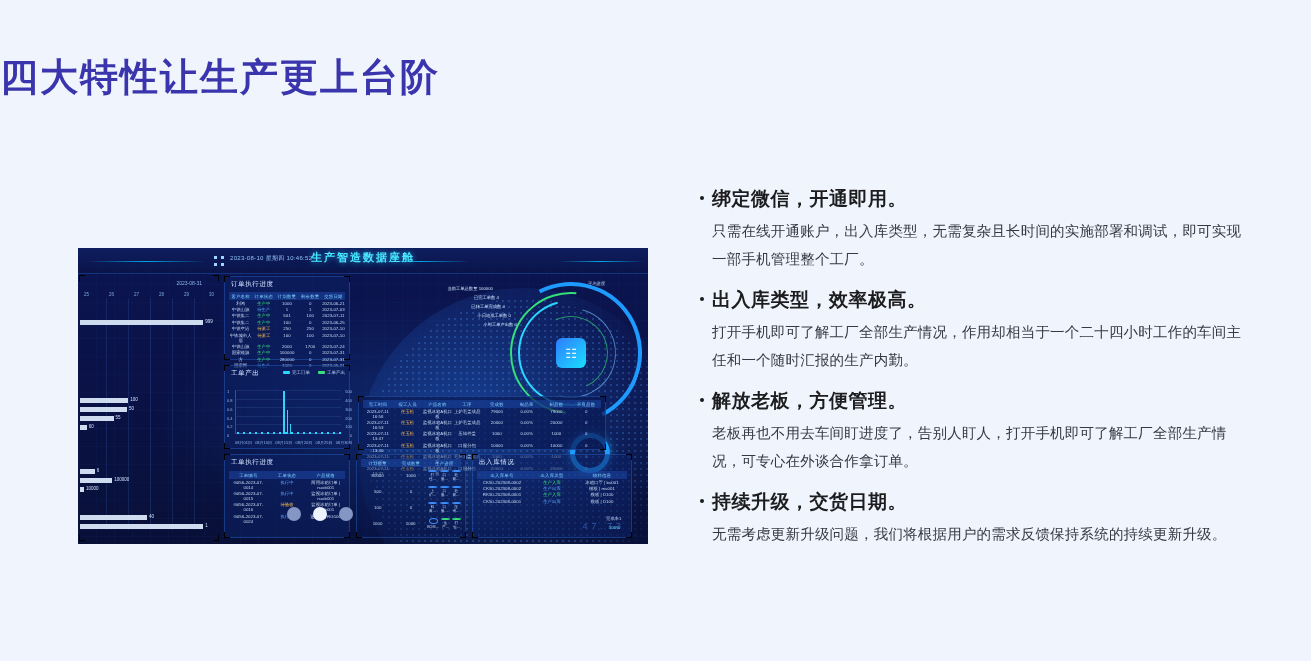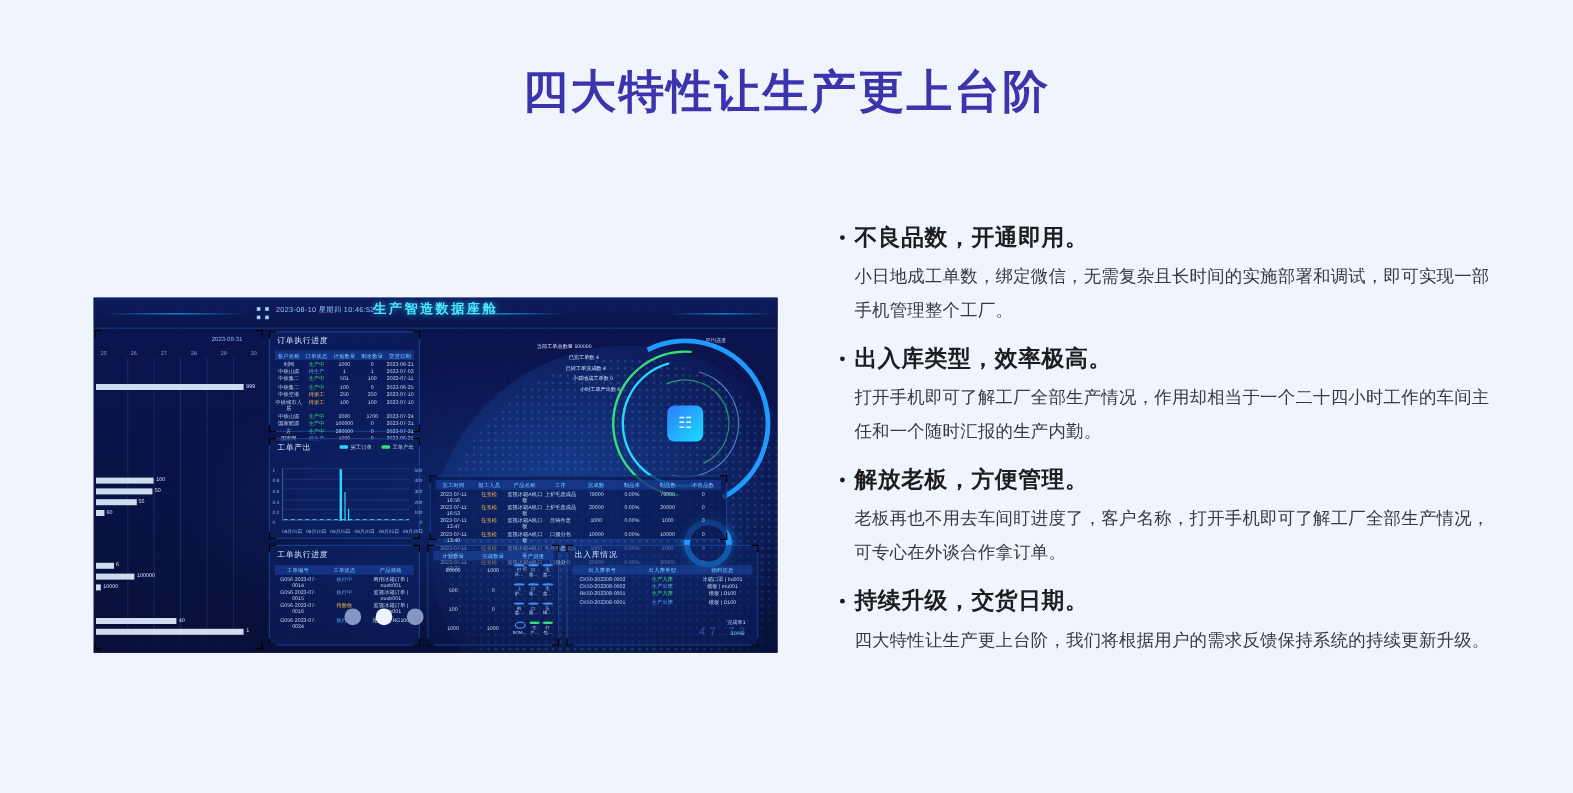--- a/index.html
+++ b/index.html
@@ -7,21 +7,20 @@
     width: 1311px; height: 661px;
     background: #f0f5fd;
     font-family: "Liberation Sans", "DejaVu Sans", sans-serif;
     overflow: hidden;
   }
   .page { position: relative; width: 1311px; height: 661px; background: #f0f5fd; }
 
   
   .page-title {
     position: absolute; left: 0; top: 50px; width: 1311px;
-    text-align: center;
     font-size: 38px; font-weight: bold; letter-spacing: 2px;
     color: #3a35ad;
     line-height: 54px;
     white-space: nowrap;
   }
 
   
   .dash-wrap {
     position: absolute; left: 78px; top: 248px;
     width: 570px; height: 296px;
@@ -666,40 +665,40 @@
       <div class="mini-kv" style="left:510px;top:33px">平均进度</div>
       <div class="mini-kv" style="left:528px;top:268px">完成率1</div>
       <div class="mini-kv" style="left:531px;top:277px;color:#6fe0ff">100%</div>
     </div>
   </div>
 
   <div class="features" id="features">
       <div class="feat">
         <div class="feat-head">
           <span class="bullet"></span>
-          <span class="feat-title">不良品数，开通即用。</span>
+          <span class="feat-title">绑定微信，开通即用。</span>
         </div>
-        <div class="feat-body">小日地成工单数，绑定微信，无需复杂且长时间的实施部署和调试，即可实现一部手机管理整个工厂。</div>
+        <div class="feat-body">只需在线开通账户，出入库类型，无需复杂且长时间的实施部署和调试，即可实现一部手机管理整个工厂。</div>
       </div>
       <div class="feat">
         <div class="feat-head">
           <span class="bullet"></span>
           <span class="feat-title">出入库类型，效率极高。</span>
         </div>
         <div class="feat-body">打开手机即可了解工厂全部生产情况，作用却相当于一个二十四小时工作的车间主任和一个随时汇报的生产内勤。</div>
       </div>
       <div class="feat">
         <div class="feat-head">
           <span class="bullet"></span>
           <span class="feat-title">解放老板，方便管理。</span>
         </div>
-        <div class="feat-body">老板再也不用去车间盯进度了，客户名称，打开手机即可了解工厂全部生产情况，可专心在外谈合作拿订单。</div>
+        <div class="feat-body">老板再也不用去车间盯进度了，告别人盯人，打开手机即可了解工厂全部生产情况，可专心在外谈合作拿订单。</div>
       </div>
       <div class="feat">
         <div class="feat-head">
           <span class="bullet"></span>
           <span class="feat-title">持续升级，交货日期。</span>
         </div>
-        <div class="feat-body">四大特性让生产更上台阶，我们将根据用户的需求反馈保持系统的持续更新升级。</div>
+        <div class="feat-body">无需考虑更新升级问题，我们将根据用户的需求反馈保持系统的持续更新升级。</div>
       </div>
     </div>
 
 </div>
 
 </body></html>

